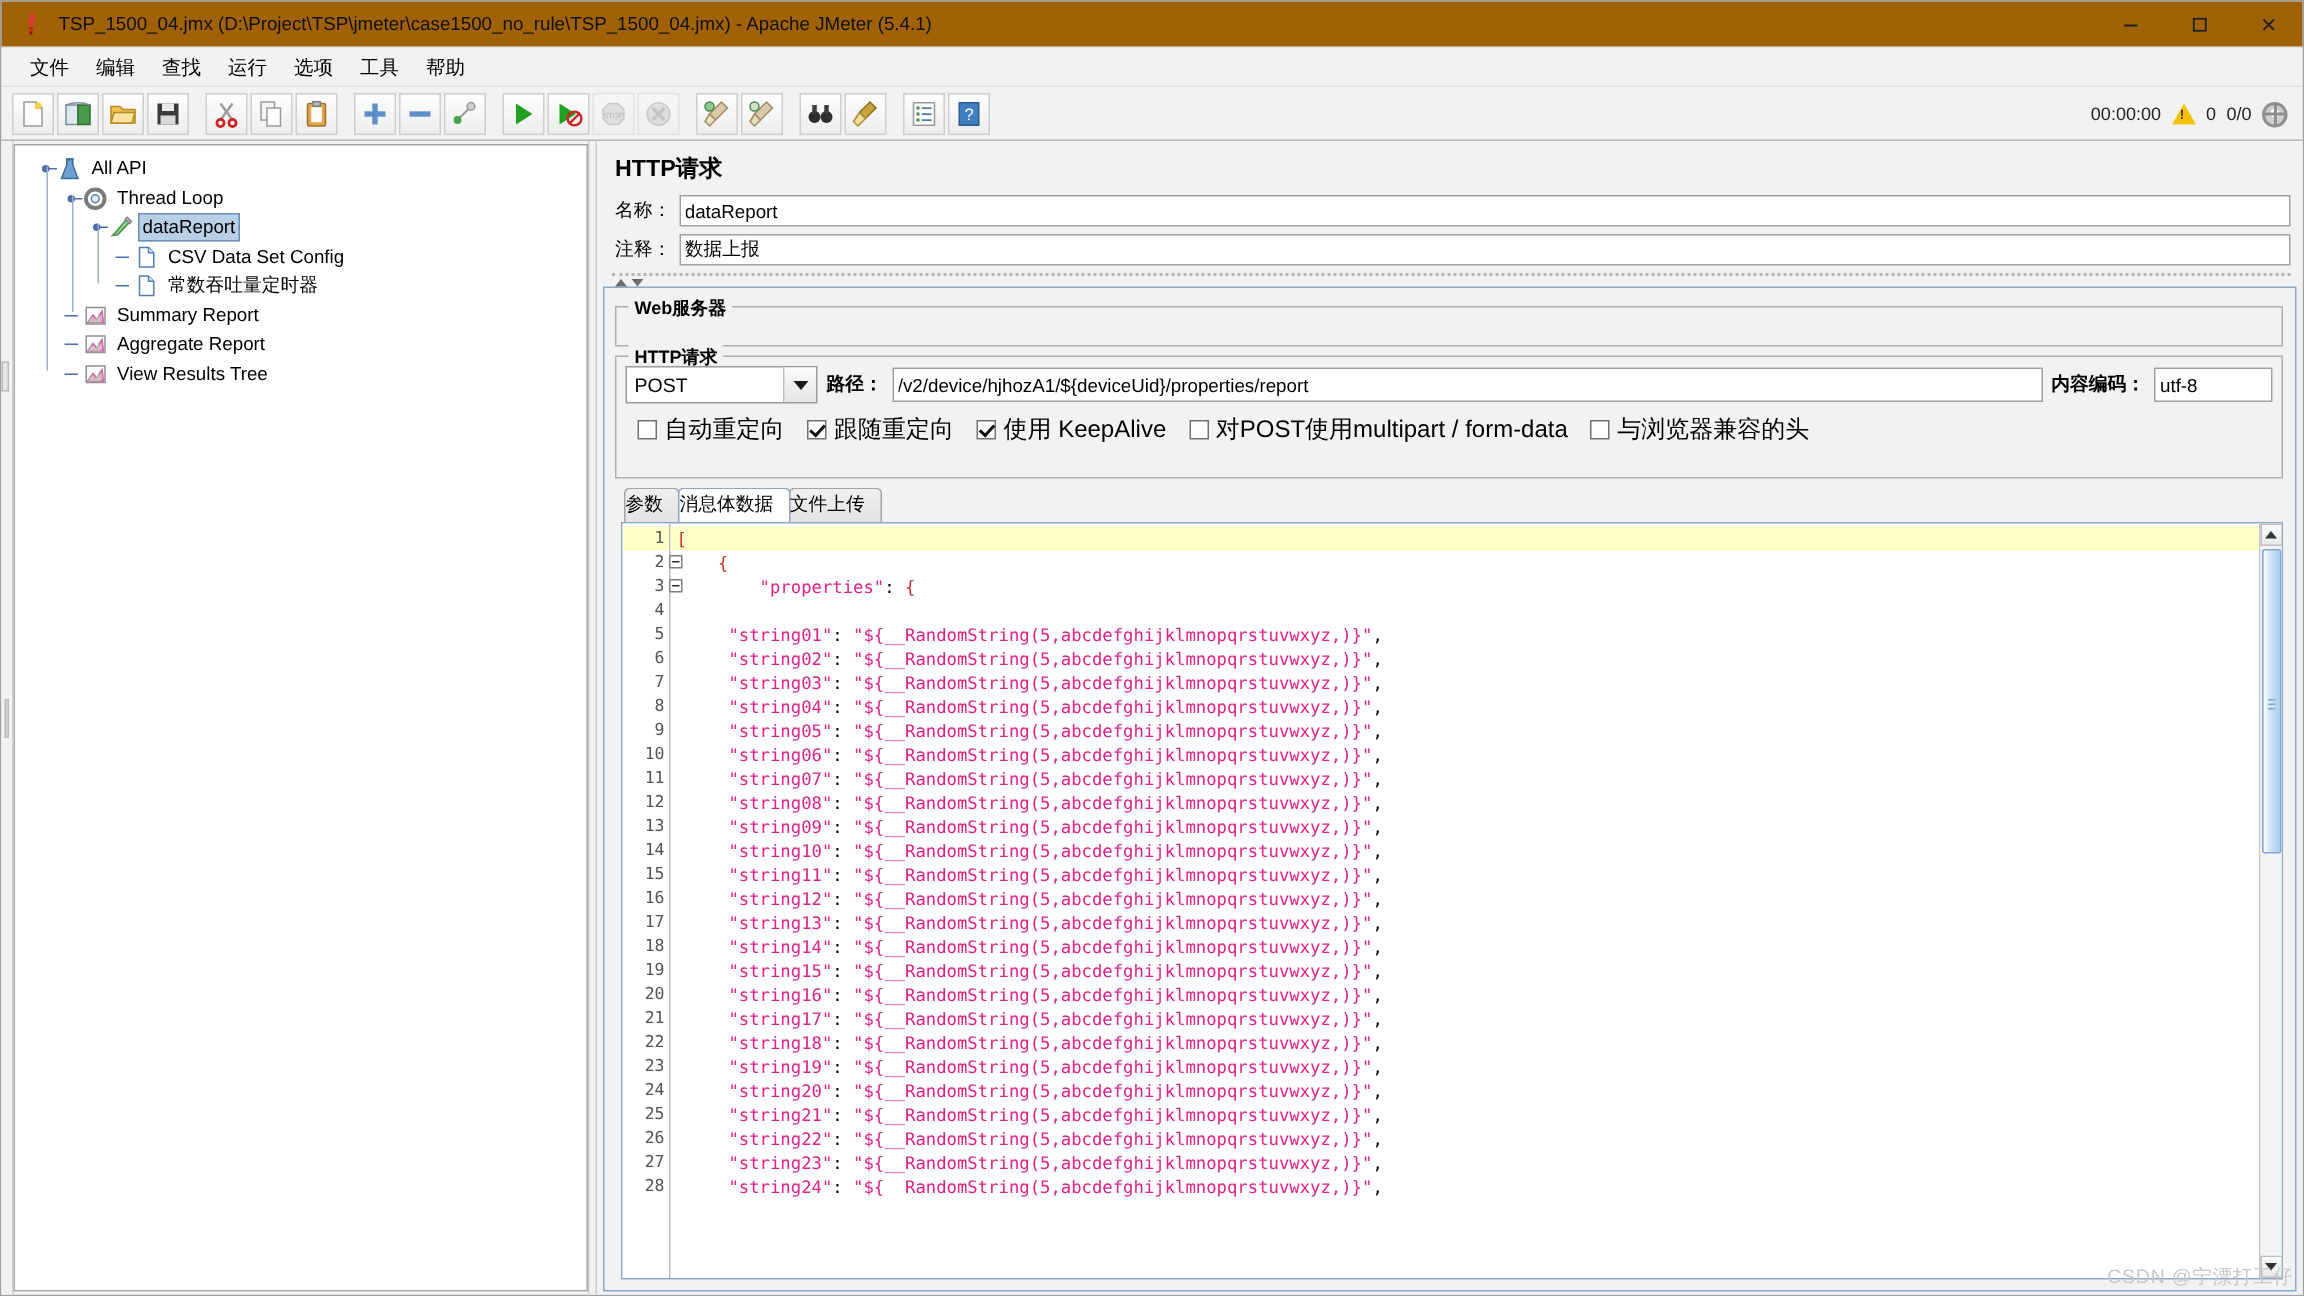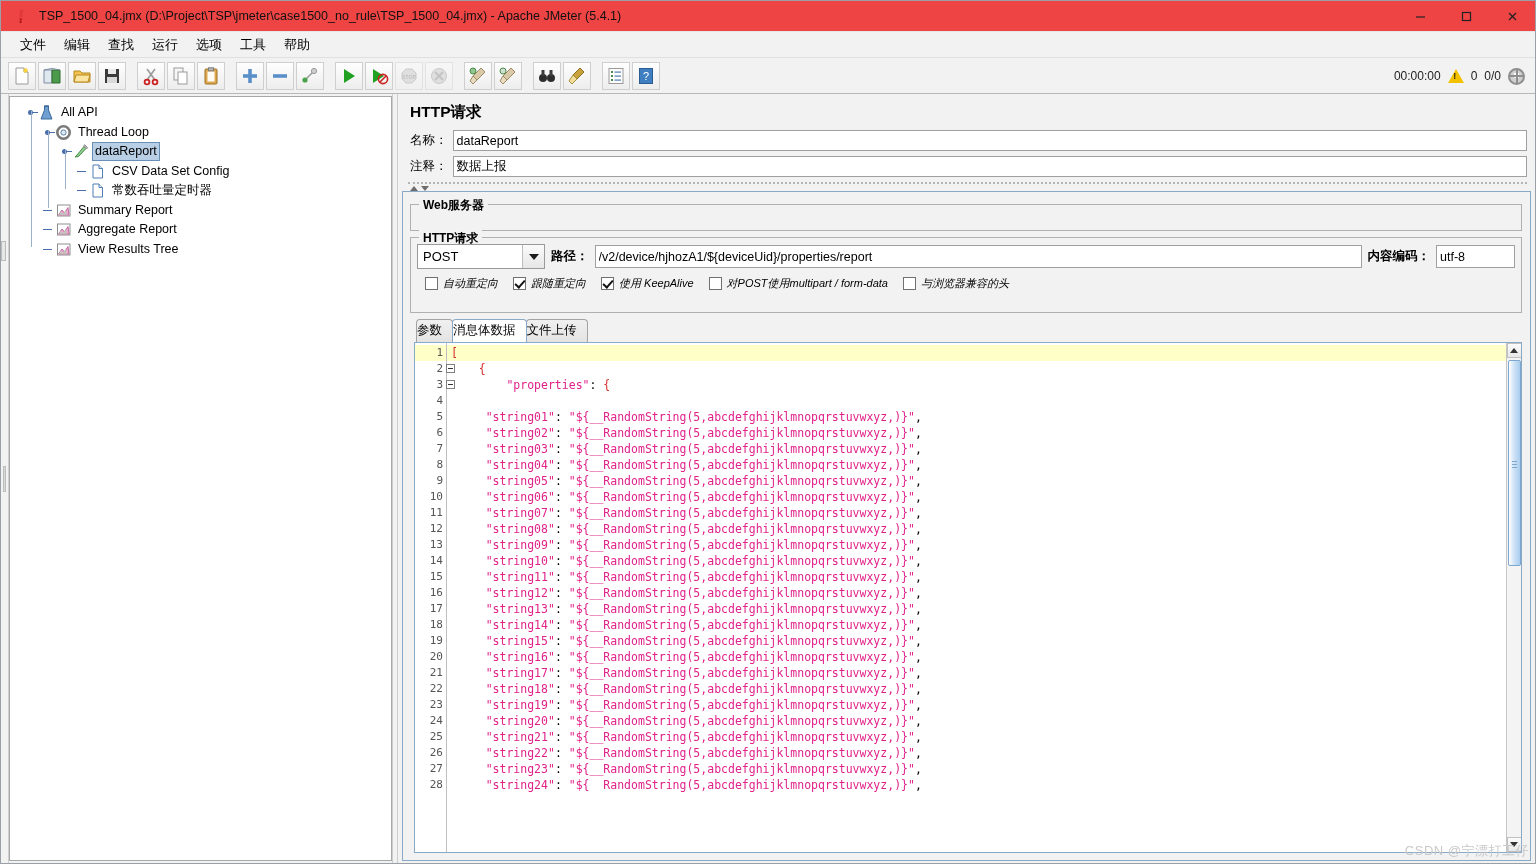--- a/index.html
+++ b/index.html
@@ -13,21 +13,21 @@
     position: relative;
     width: 1536px; height: 864px;
     background: #ffffff;
     border: 1px solid #9aa0a6;
     display: flex; flex-direction: column;
   }
 
   
   .titlebar {
     height: 31px; min-height: 31px;
-    background: #ef4444;
+    background: #a16207;
     display: flex; align-items: center;
     border-bottom: 1px solid #e6e6e6;
   }
   .tb-icon {
     width: 26px; height: 31px;
     display: flex; align-items: center; justify-content: center;
     margin-left: 8px;
   }
   .tb-title {
     font-size: 12.5px; color: #111;
@@ -247,21 +247,21 @@
     width: 13px; height: 13px; border: 1px solid #707070; background: #fff;
     display: flex; align-items: center; justify-content: center; flex: none;
     position: relative;
   }
   .chk.on::after {
     content: ""; position: absolute;
     left: 3px; top: 0px; width: 4px; height: 8px;
     border: solid #111; border-width: 0 2px 2px 0;
     transform: rotate(42deg);
   }
-  .chk-label { font-size: 11px; color: #000; white-space: nowrap; margin-right: 10px; font-style: italic; }
+  .chk-label { font-size: 16px; color: #000; white-space: nowrap; margin-right: 10px; }
 
   
   .inner-tabs { display: flex; align-items: flex-end; height: 21px; padding-left: 8px; margin-top: 8px; }
   .itab {
     font-size: 12.5px; color: #000;
     padding: 2px 10px 3px 0;
     border: 1px solid #a3a3a3; border-bottom: none;
     border-radius: 4px 4px 0 0;
     background: linear-gradient(#f0f0f0,#e3e3e3);
     margin-right: -1px;

